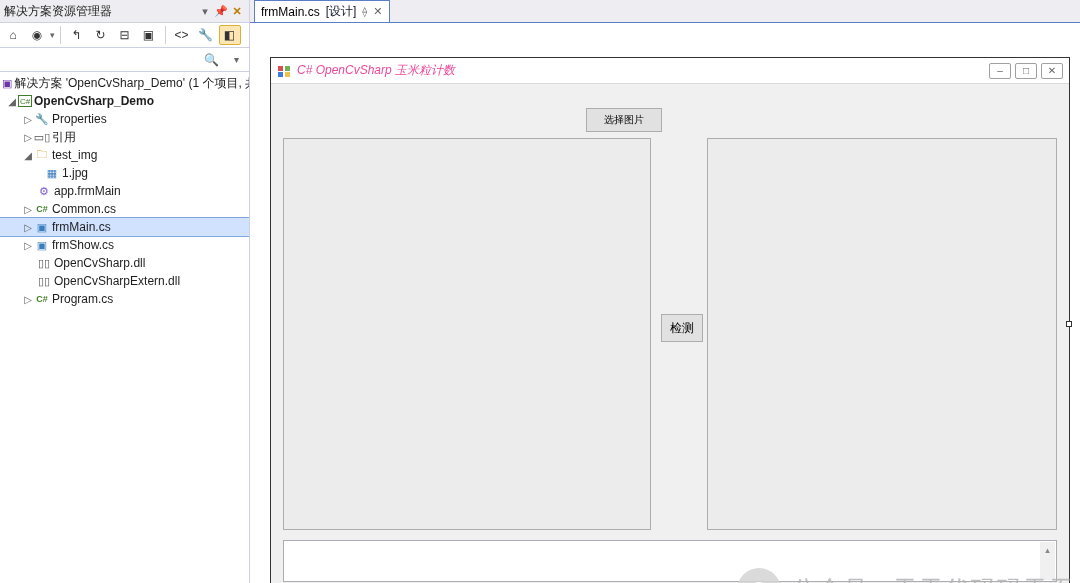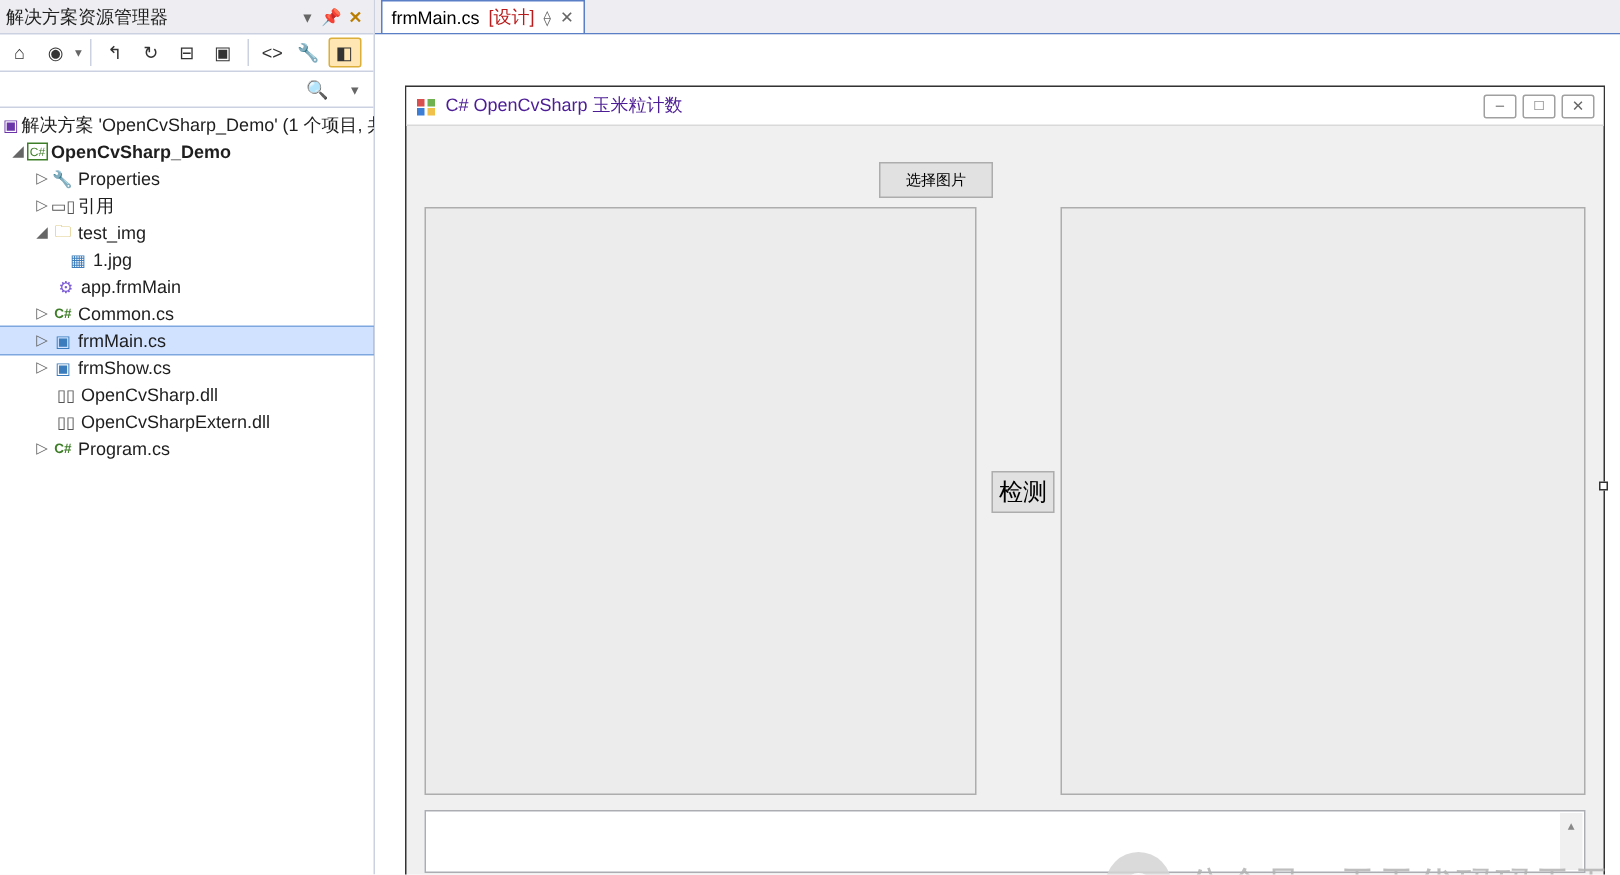--- a/index.html
+++ b/index.html
@@ -41,38 +41,38 @@
     .ico-img { color:#3b7dbd; }
     .ico-config { color:#7b5cd6; }
     .ico-cs { color:#3f7e28; font-size:9px; font-weight:bold;}
     .ico-form { color:#3b7dbd; }
     .ico-dll { color:#555; }
 
     
     .main-area { flex: 1; display: flex; flex-direction: column; background: #f5f5f5; }
     .tabs { height: 24px; background: #eeeef2; display: flex; align-items: flex-end; padding-left: 4px; border-bottom: 1px solid #5b7fc7; }
     .tab { height: 22px; background: #fff; border-top: 1px solid #5b7fc7; border-left: 1px solid #5b7fc7; border-right: 1px solid #5b7fc7; display: flex; align-items: center; padding: 0 6px; font-size: 12px; gap: 6px; margin-right: 2px;}
-    .tab .suffix { color: #b91c1c; }
+    .tab .suffix { color: #0f172a; }
     .tab .tab-close { font-size: 11px; color: #666; cursor: pointer; }
     .tab .pin-x { color: #666; font-size:10px; cursor:pointer; }
 
     .design-surface { flex: 1; position: relative; background: #fff; padding: 34px 20px 34px 20px; }
 
     
     .designer-form { width: 800px; height: 533px; background: #f0f0f0; border: 1px solid #333; position: relative; }
     .form-titlebar { height: 26px; background: #fff; border-bottom: 1px solid #d9d9d9; display: flex; align-items: center; padding: 0 6px; font-size: 12px; gap: 6px; }
     .form-titlebar .app-icon { width: 14px; height: 14px; display:inline-flex; align-items:center; justify-content:center; }
-    .form-titlebar .form-title { flex: 1; color: #4c1d95; }
+    .form-titlebar .form-title { flex: 1; color: #ec4899; font-style: italic; }
     .win-btns { display: flex; gap: 4px; }
     .win-btn { width: 22px; height: 16px; border: 1px solid #a0a0a0; border-radius: 2px; display: flex; align-items: center; justify-content: center; font-size: 10px; color: #666; cursor:pointer; }
 
     .form-body { position:absolute; top:26px; left:0; right:0; bottom:0; }
 
     .btn-select { position:absolute; top:24px; left:315px; width:76px; height:24px; background:#e1e1e1; border:1px solid #adadad; font-size:10px; display:flex; align-items:center; justify-content:center; cursor:pointer; }
-    .btn-detect { position:absolute; top:230px; left:390px; width:42px; height:28px; background:#e1e1e1; border:1px solid #adadad; font-size:16px; display:flex; align-items:center; justify-content:center; cursor:pointer; }
+    .btn-detect { position:absolute; top:230px; left:390px; width:42px; height:28px; background:#e1e1e1; border:1px solid #adadad; font-size:12px; display:flex; align-items:center; justify-content:center; cursor:pointer; }
 
     .picbox-left { position:absolute; top:54px; left:12px; width:368px; height:392px; background:#ececec; border:1px solid #adadad; }
     .picbox-right { position:absolute; top:54px; left:436px; width:350px; height:392px; background:#ececec; border:1px solid #adadad; }
 
     .textbox-out { position:absolute; top:456px; left:12px; width:774px; height:42px; background:#fff; border:1px solid #abadb3; }
     .textbox-out .tb-scroll { position:absolute; right:1px; top:1px; bottom:1px; width:15px; background:#f0f0f0; }
     .textbox-out .tb-up { position:absolute; top:0; right:0; width:15px; height:15px; display:flex; align-items:center; justify-content:center; font-size:9px; color:#888; }
 
     
     .rh { position:absolute; width:6px; height:6px; background:#fff; border:1px solid #333; }

